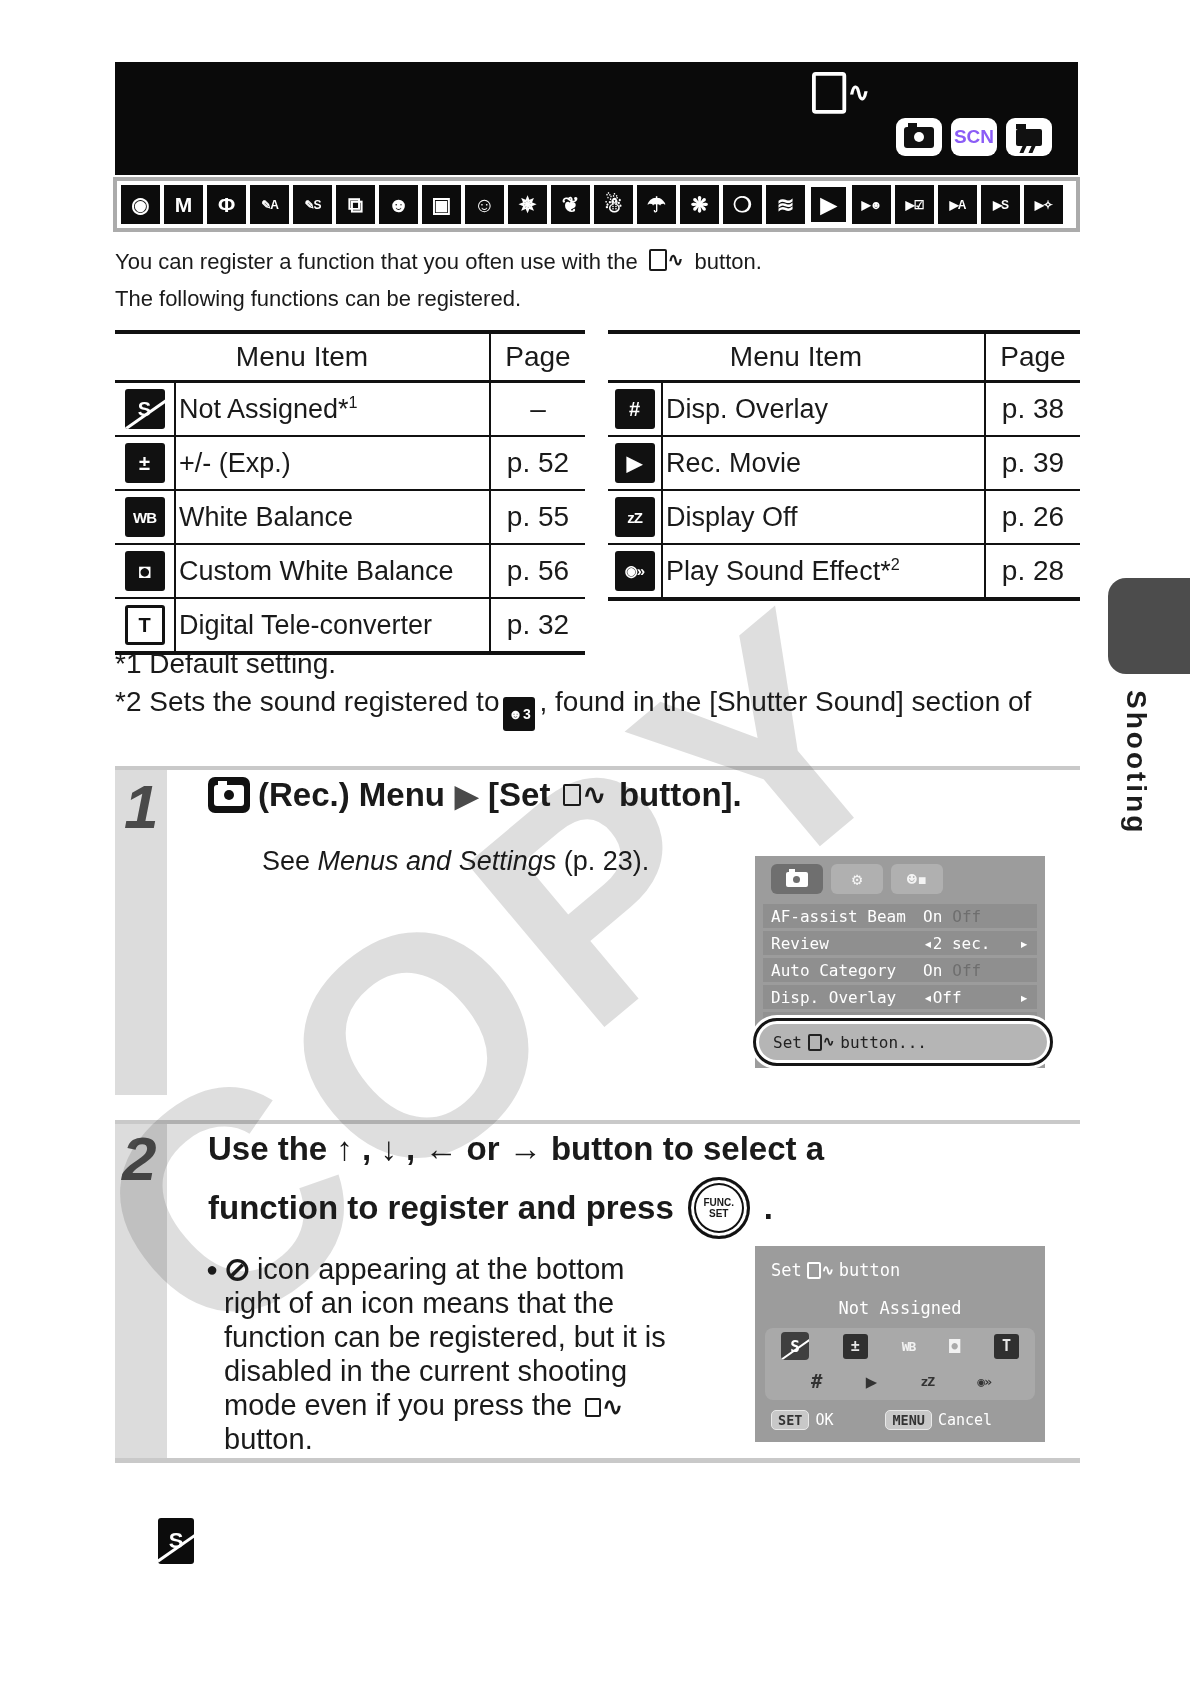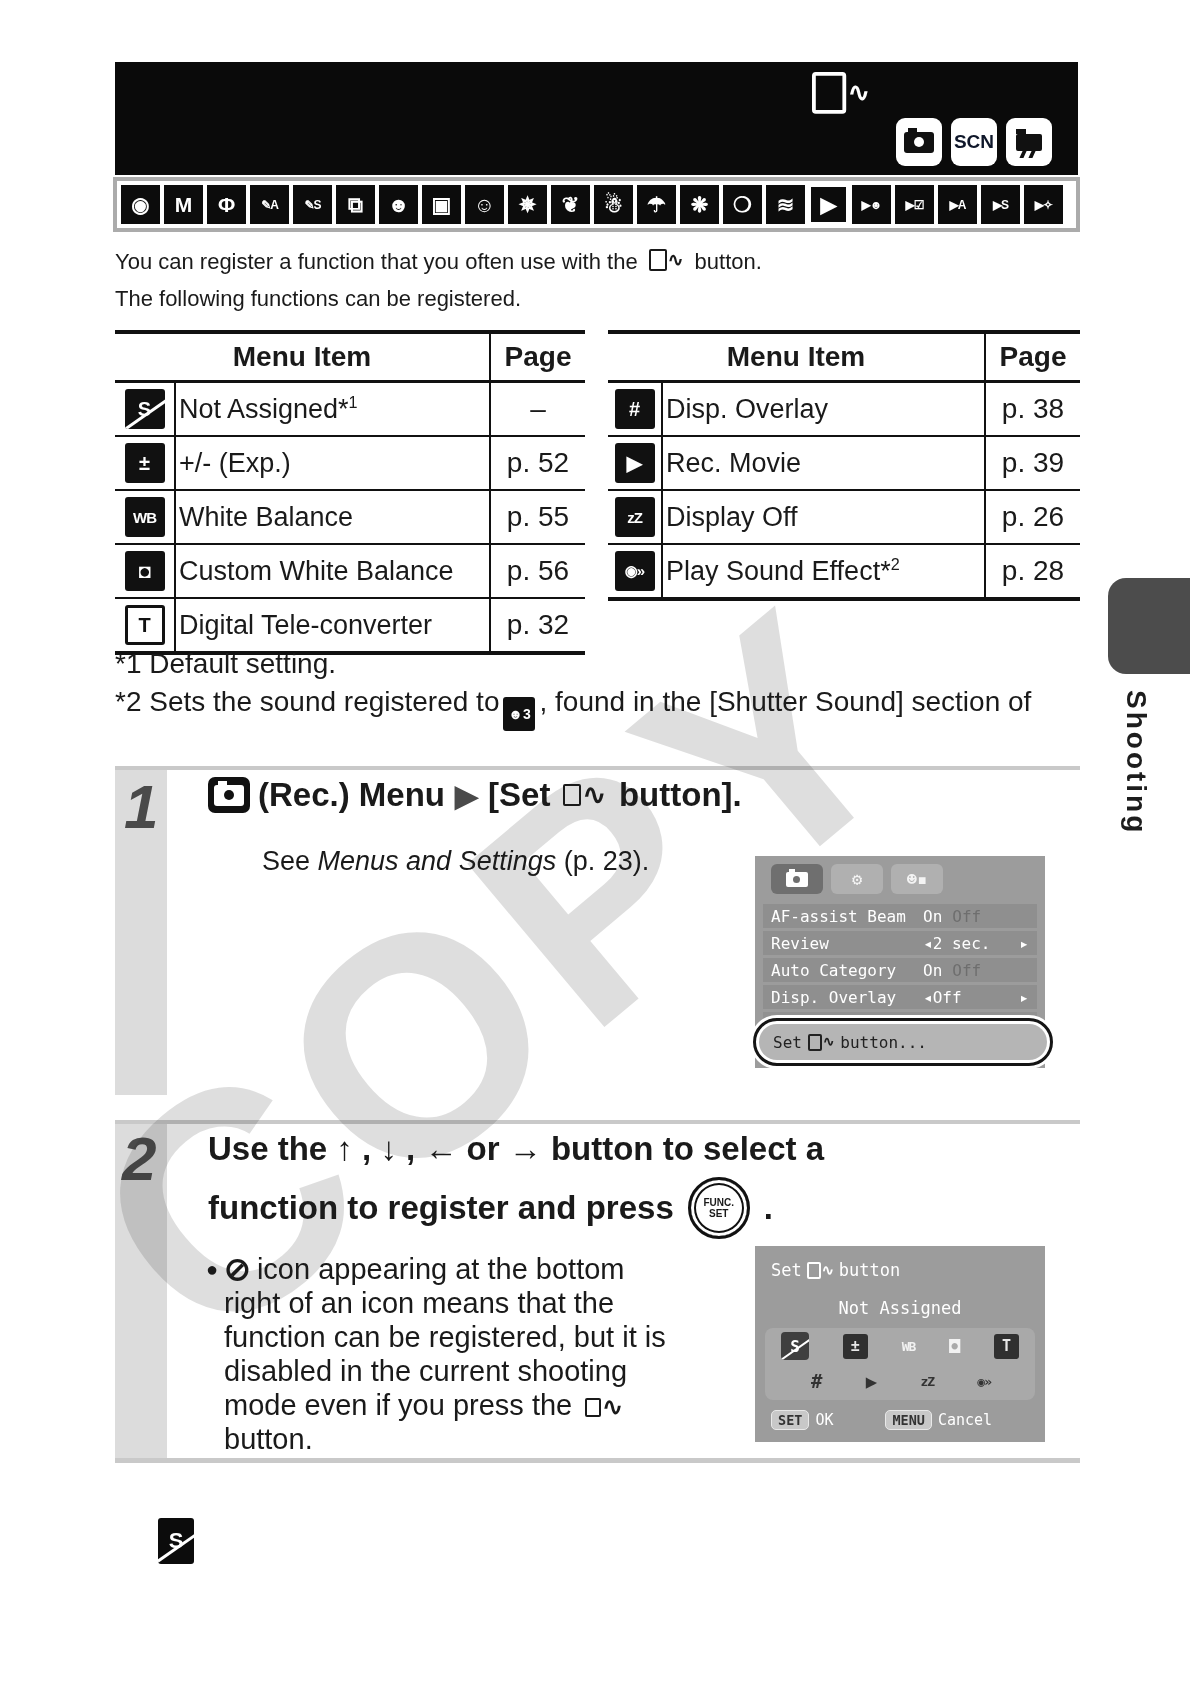--- a/index.html
+++ b/index.html
@@ -6,22 +6,22 @@
   #page{position:relative;width:1190px;height:1684px;background:#fff;overflow:hidden;
         font-family:"Liberation Sans",sans-serif;color:#1a1a1a;}
 
   
   .hdr{position:absolute;left:115px;top:62px;width:963px;height:113px;background:#0a0a0a;}
   .pr-ic{display:inline-flex;align-items:center;margin:0 5px;position:relative;vertical-align:-2px;}
   .pr-page{display:inline-block;width:14px;height:18px;border:2.5px solid currentColor;border-radius:2px;}
   .pr-wave{font-size:0.85em;line-height:1;margin-left:1px;font-weight:bold;}
   .pr-ic.big{position:absolute;left:692px;top:10px;color:#fff;transform:scale(1.9);transform-origin:left top;}
   .hdr-boxes{position:absolute;right:26px;top:56px;display:flex;gap:9px;}
-  .hdr-box{width:46px;height:48px;background:#fff;border-radius:9px;display:flex;align-items:center;justify-content:center;
-           font-weight:bold;font-size:19px;color:#0f172a;}
+  .hdr-box{width:46px;height:38px;background:#fff;border-radius:9px;display:flex;align-items:center;justify-content:center;
+           font-weight:bold;font-size:19px;color:#8b5cf6;}
   .cam-glyph{width:30px;height:21px;background:#111;border-radius:3px;position:relative;display:inline-block;}
   .cam-glyph::before{content:"";position:absolute;left:10px;top:5px;width:10px;height:10px;border-radius:50%;background:#fff;}
   .cam-glyph::after{content:"";position:absolute;left:4px;top:-4px;width:9px;height:4px;background:#111;}
   .cam-glyph.w{background:#fff;}
   .cam-glyph.w::before{background:#111;}
   .cam-glyph.w::after{background:#fff;}
   .mov-glyph{width:26px;height:17px;background:#111;border-radius:2px;position:relative;display:inline-block;}
   .mov-glyph::before{content:"";position:absolute;left:0;top:-5px;width:10px;height:5px;background:#111;}
   .mov-glyph::after{content:"";position:absolute;left:5px;bottom:-7px;width:4px;height:7px;background:#111;
                     transform:skewX(-24deg);box-shadow:9px 0 0 #111;}
@@ -33,21 +33,21 @@
             font-size:21px;font-weight:bold;flex:0 0 auto;}
   .strip-ic.small{font-size:12px;letter-spacing:-1px;}
   .strip-ic.framed{box-shadow:inset 0 0 0 2px #fff,inset 0 0 0 4px #0c0c0c;}
 
   
   .iline{position:absolute;left:115px;font-size:22px;line-height:36px;white-space:nowrap;}
 
   
   .tblwrap{position:absolute;top:330px;}
   table.menu-tbl{border-collapse:collapse;table-layout:fixed;width:100%;border-top:4px solid #111;}
-  .menu-tbl th{border-bottom:3px solid #111;font-size:28px;font-weight:bold;padding:7px 0;text-align:center;}
+  .menu-tbl th{border-bottom:3px solid #111;font-size:28px;font-weight:normal;padding:7px 0;text-align:center;}
   .menu-tbl th.mi{border-right:2px solid #111;}
   .menu-tbl td{border-bottom:2px solid #111;height:50px;}
   .menu-tbl tr:last-child td{border-bottom:4px solid #111;}
   .ic-cell{border-right:2px solid #111;text-align:center;}
   .lbl-cell{border-right:2px solid #111;padding-left:3px;font-size:27px;}
   .pg-cell{text-align:center;font-size:28px;}
   .lbl-cell sup{font-size:60%;}
   .t-ic{display:inline-flex;align-items:center;justify-content:center;width:40px;height:40px;background:#111;color:#fff;
         font-weight:bold;font-size:20px;border-radius:3px;position:relative;vertical-align:middle;}
   .t-ic.small{font-size:15px;letter-spacing:-1px;}

